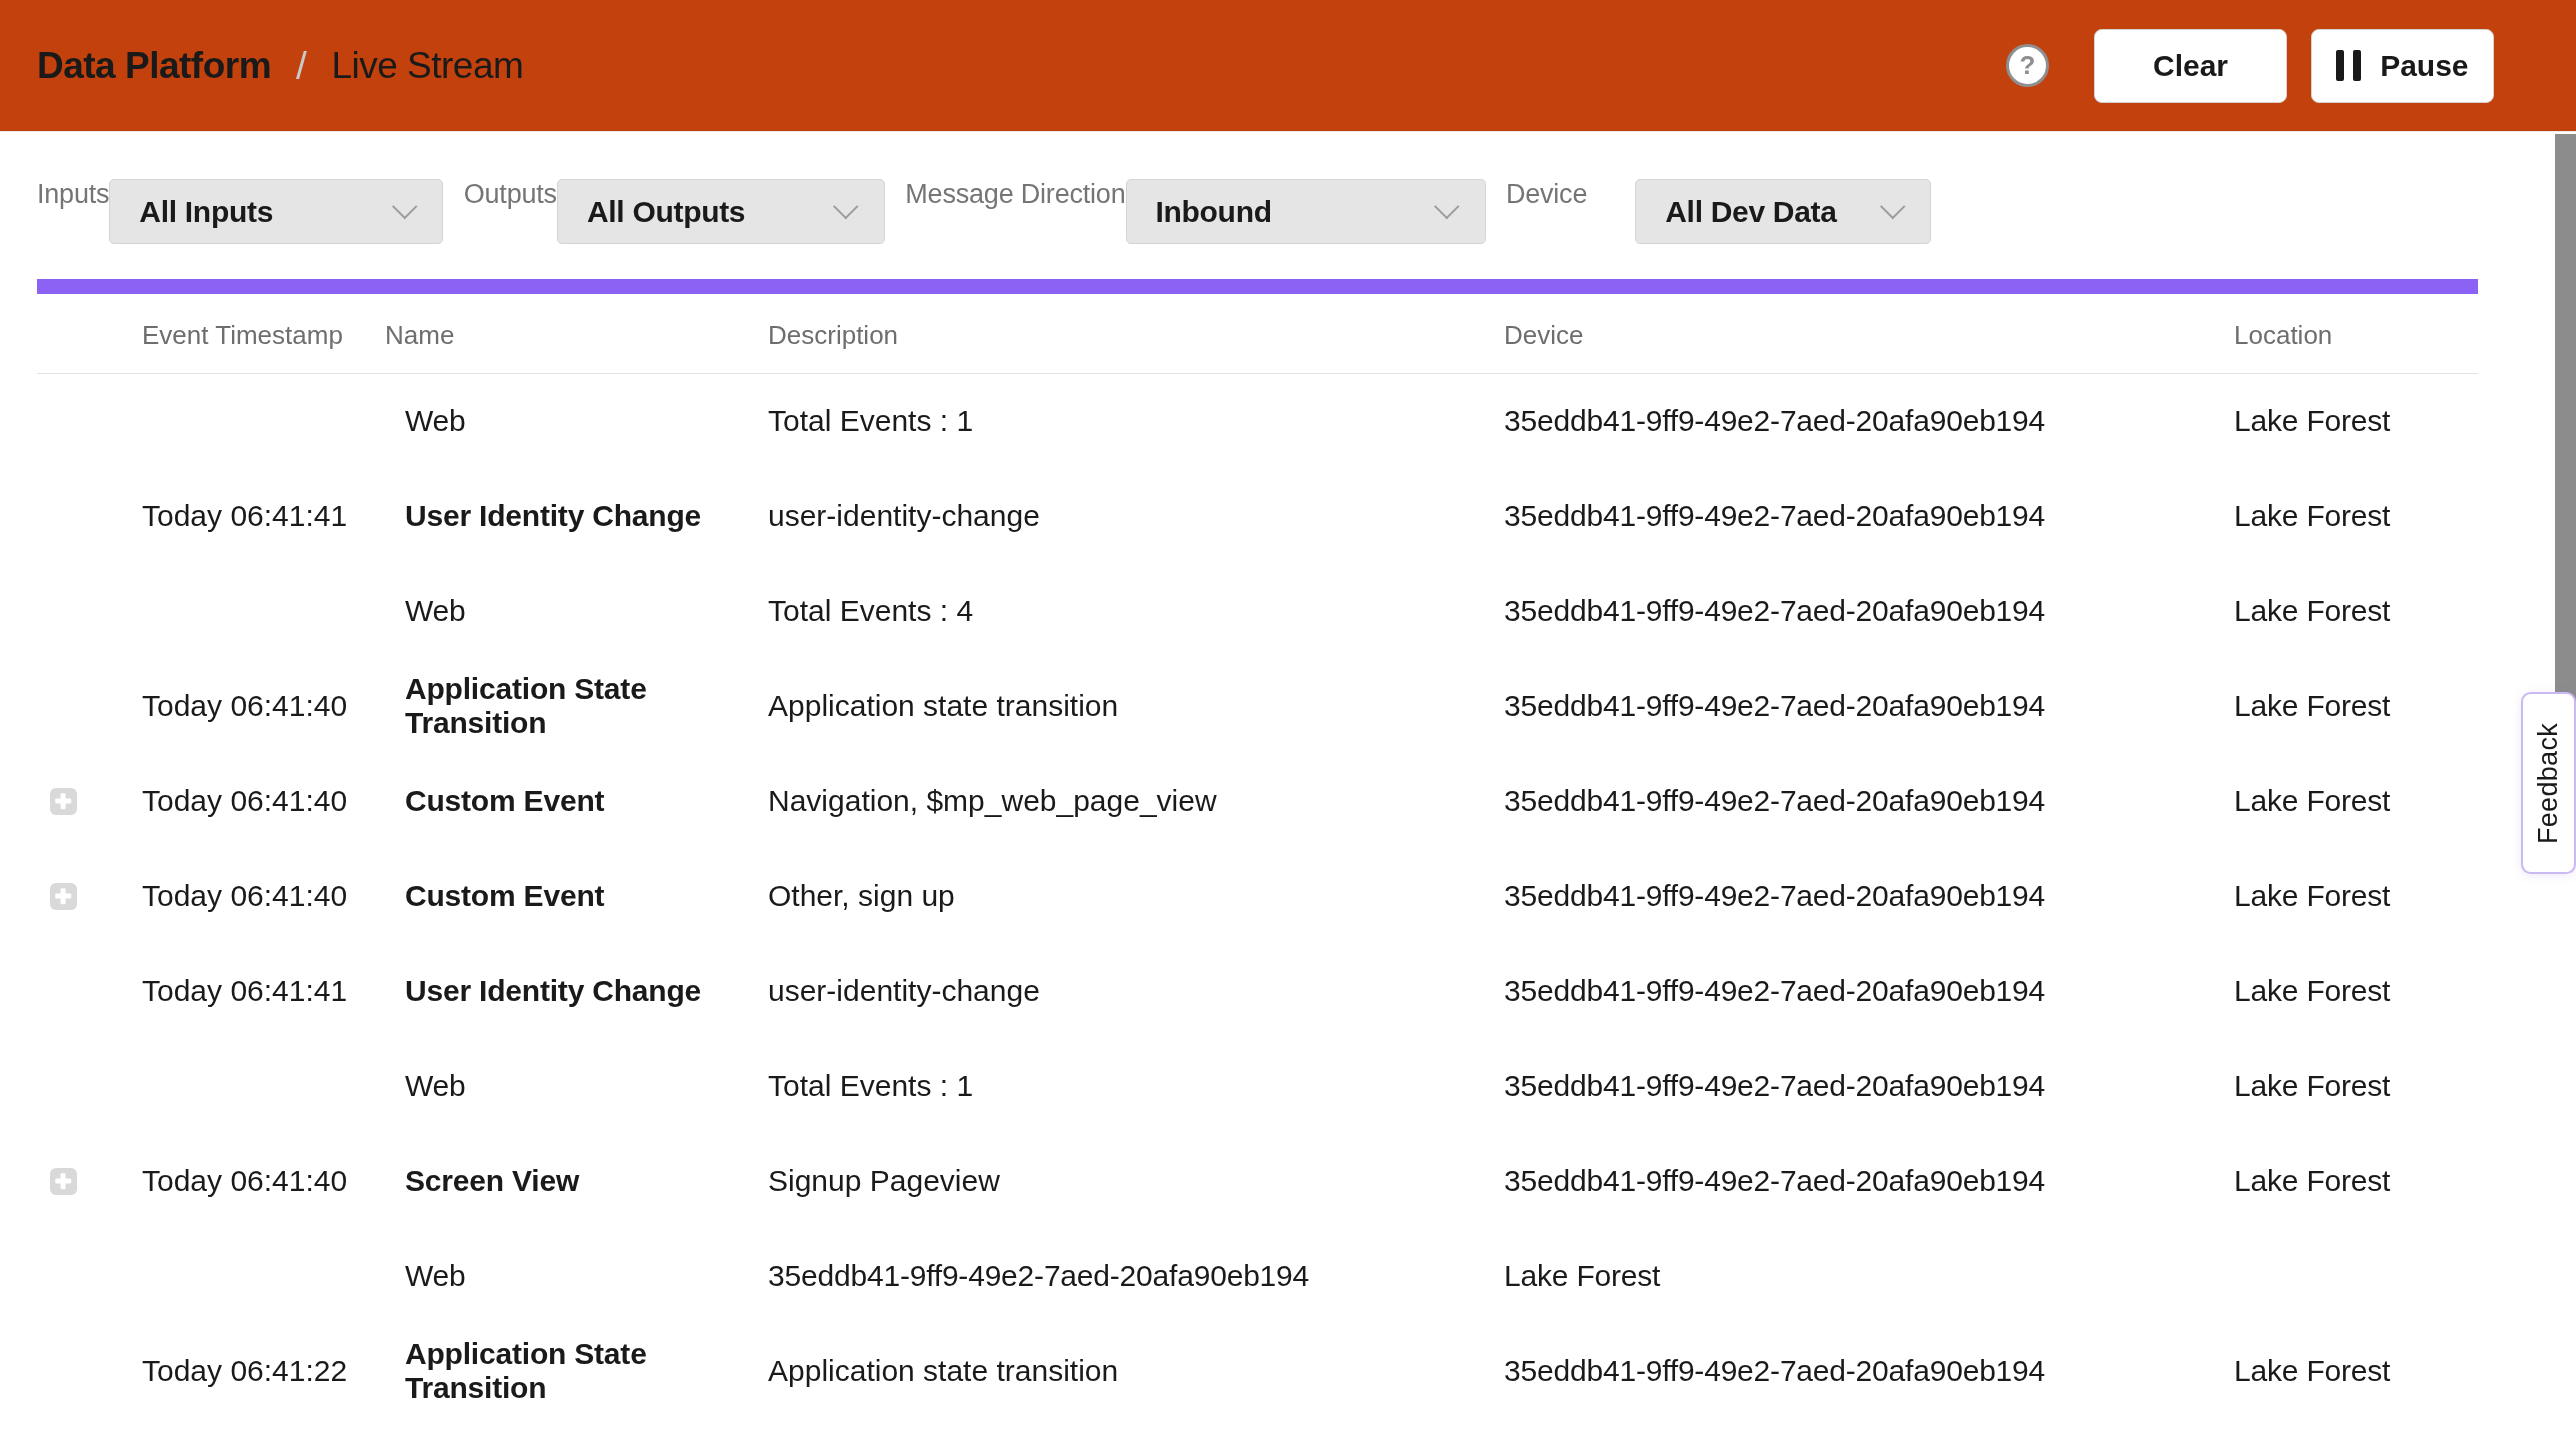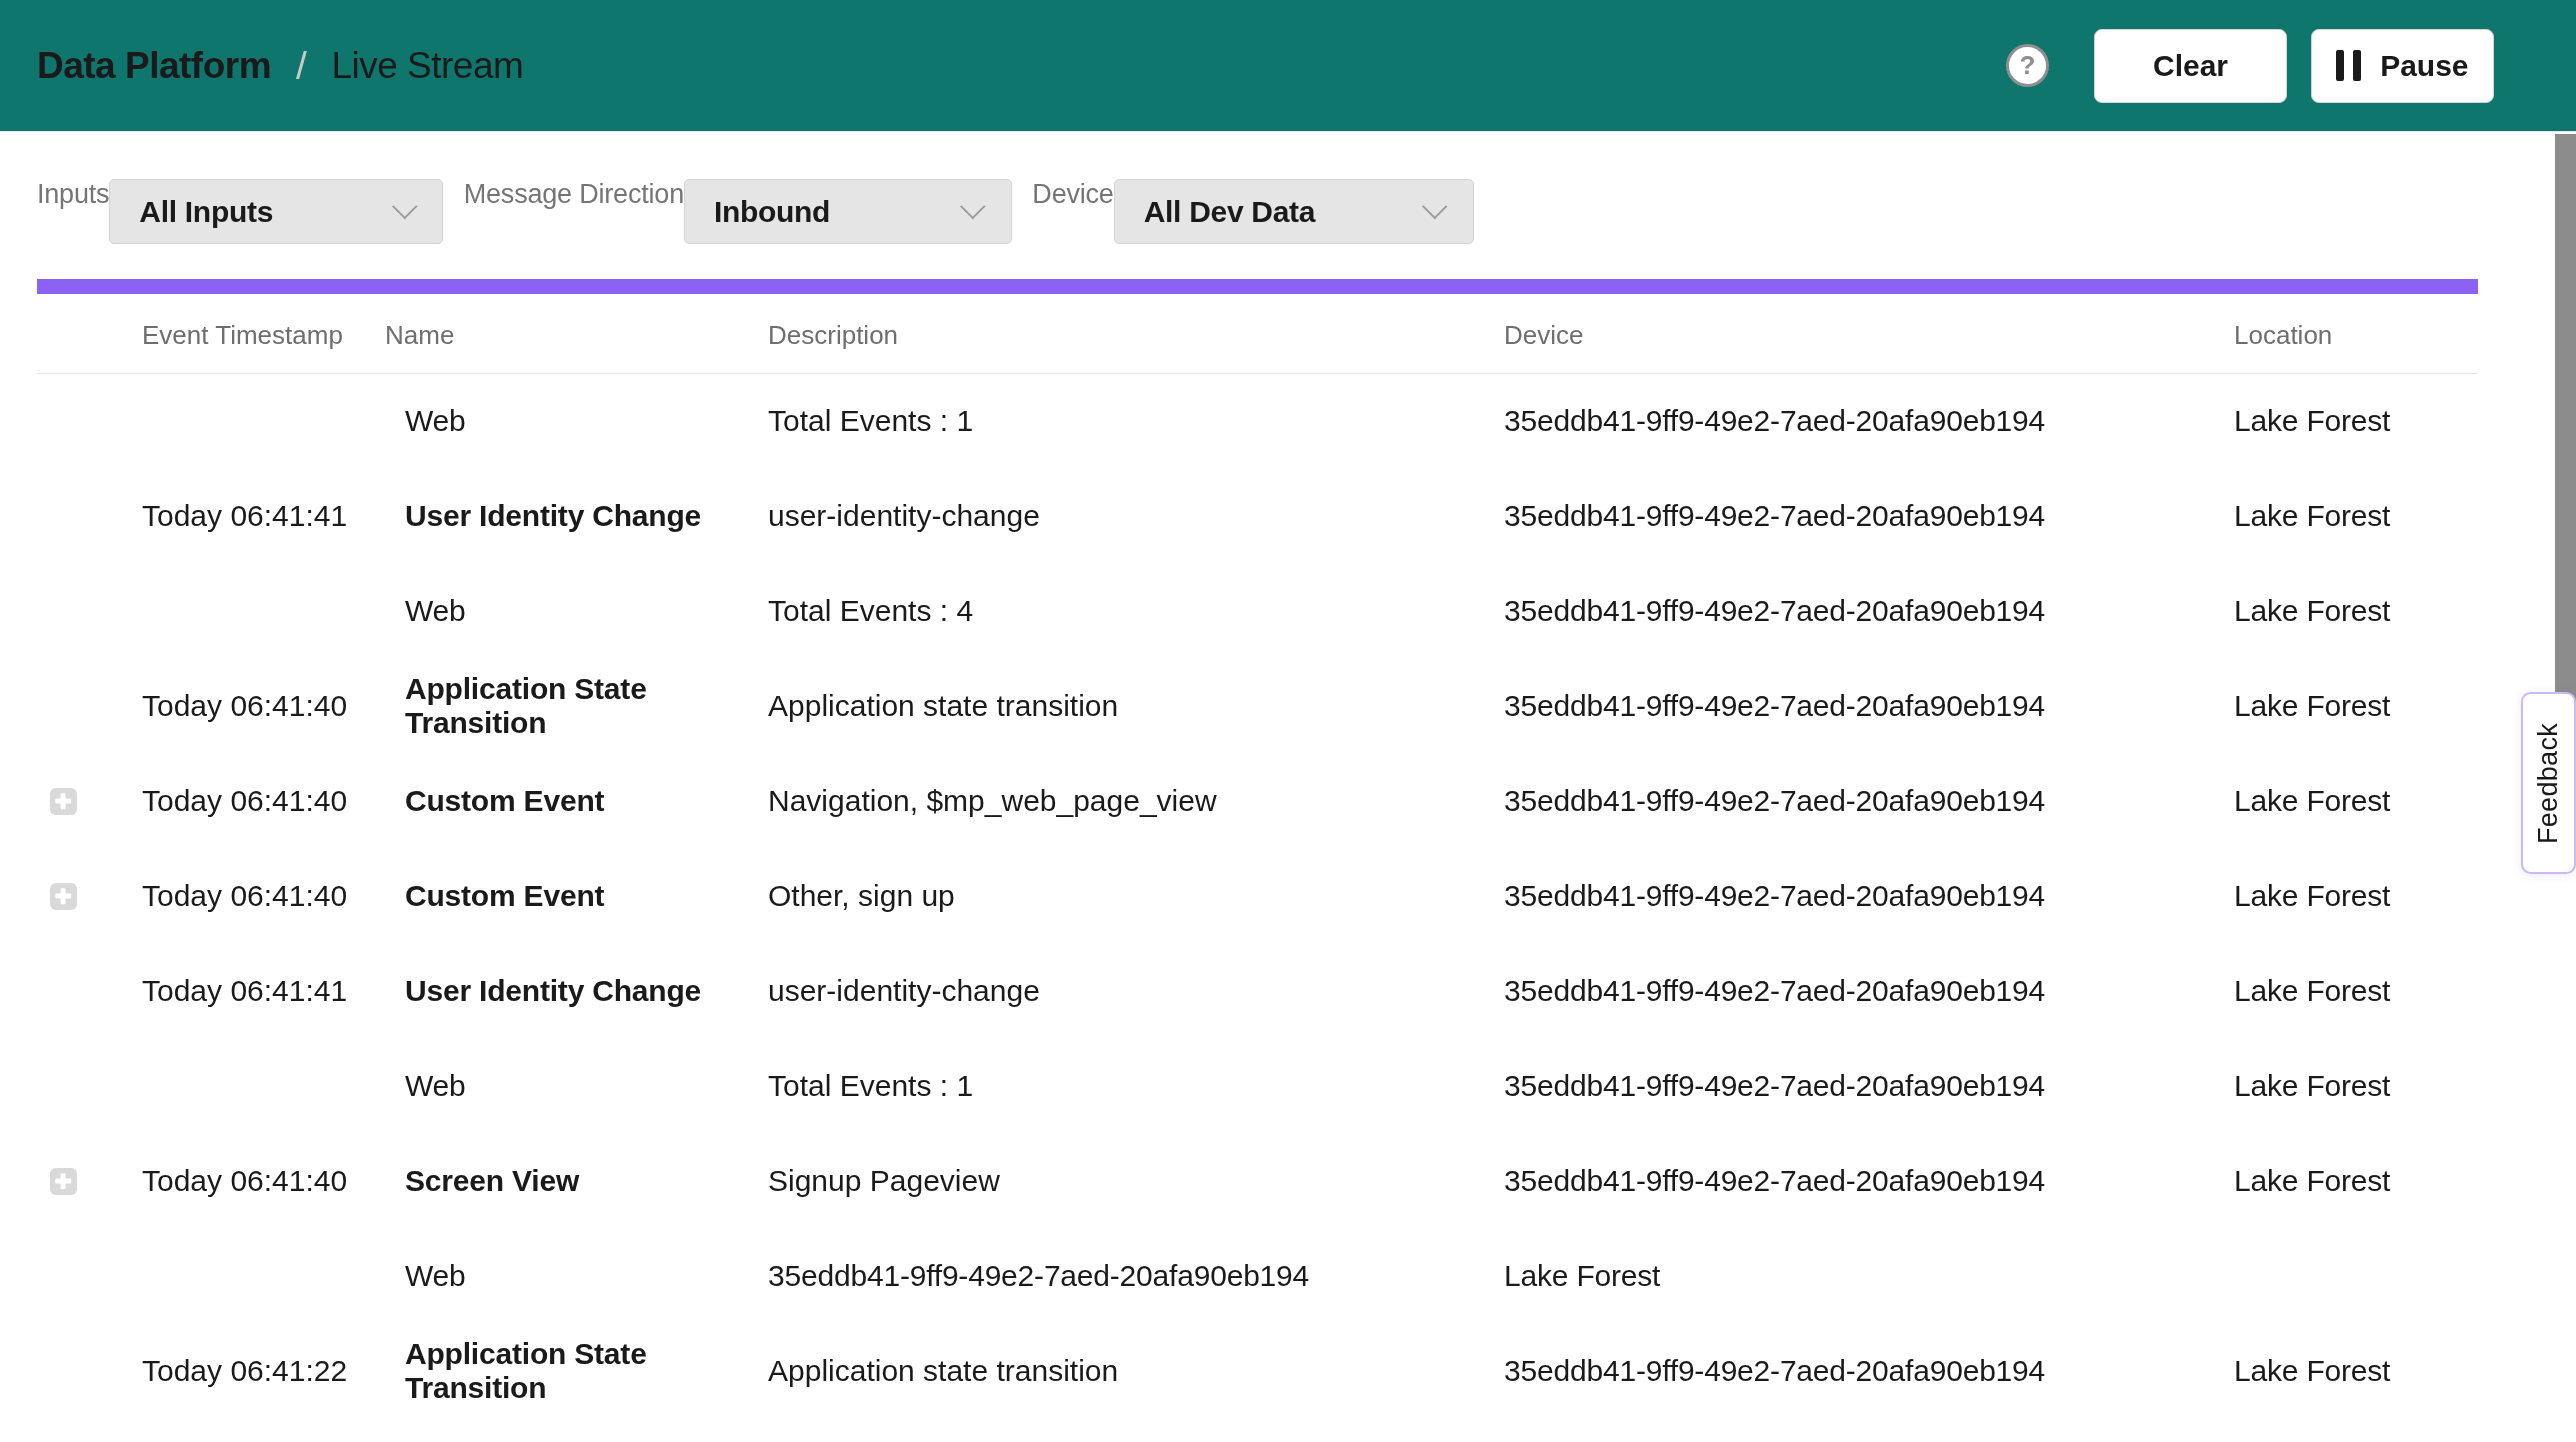--- a/index.html
+++ b/index.html
@@ -11,21 +11,21 @@
     overflow: hidden;
   }
   .page { position: relative; width: 2576px; height: 1442px; overflow: hidden; }
 
   
   .topbar {
     height: 132px;
     display: flex; align-items: center; justify-content: space-between;
     padding: 0 82px 0 37px;
     border-bottom: 1.9px solid #e9e9e9;
-    background: #0f766e;
+    background: #c2410c;
   }
   .breadcrumb { display: flex; align-items: center; font-size: 37px; letter-spacing: -0.5px; }
   .crumb-section { font-weight: 700; }
   .crumb-sep { color: #c9c9c9; font-weight: 300; font-size: 39px; margin: 0 25px; }
   .crumb-page { font-weight: 400; }
 
   .topbar-actions { display: flex; align-items: center; }
   .help-icon {
     width: 43px; height: 43px; border: 3.9px solid #8f8f8f; border-radius: 50%;
     color: #8f8f8f; font-size: 26px; font-weight: 700;
@@ -157,20 +157,27 @@
 
   <div class="filters">
     <div class="filter-group">
       <div class="filter-label">Inputs</div>
       <div class="dropdown">
         <span class="dropdown-value">All Inputs</span>
         <span class="chevron"></span>
       </div>
     </div>
     <div class="filter-group">
+      <div class="filter-label">Outputs</div>
+      <div class="dropdown">
+        <span class="dropdown-value">All Outputs</span>
+        <span class="chevron"></span>
+      </div>
+    </div>
+    <div class="filter-group">
       <div class="filter-label">Message Direction</div>
       <div class="dropdown">
         <span class="dropdown-value">Inbound</span>
         <span class="chevron"></span>
       </div>
     </div>
     <div class="filter-group">
       <div class="filter-label">Device</div>
       <div class="dropdown">
         <span class="dropdown-value">All Dev Data</span>

